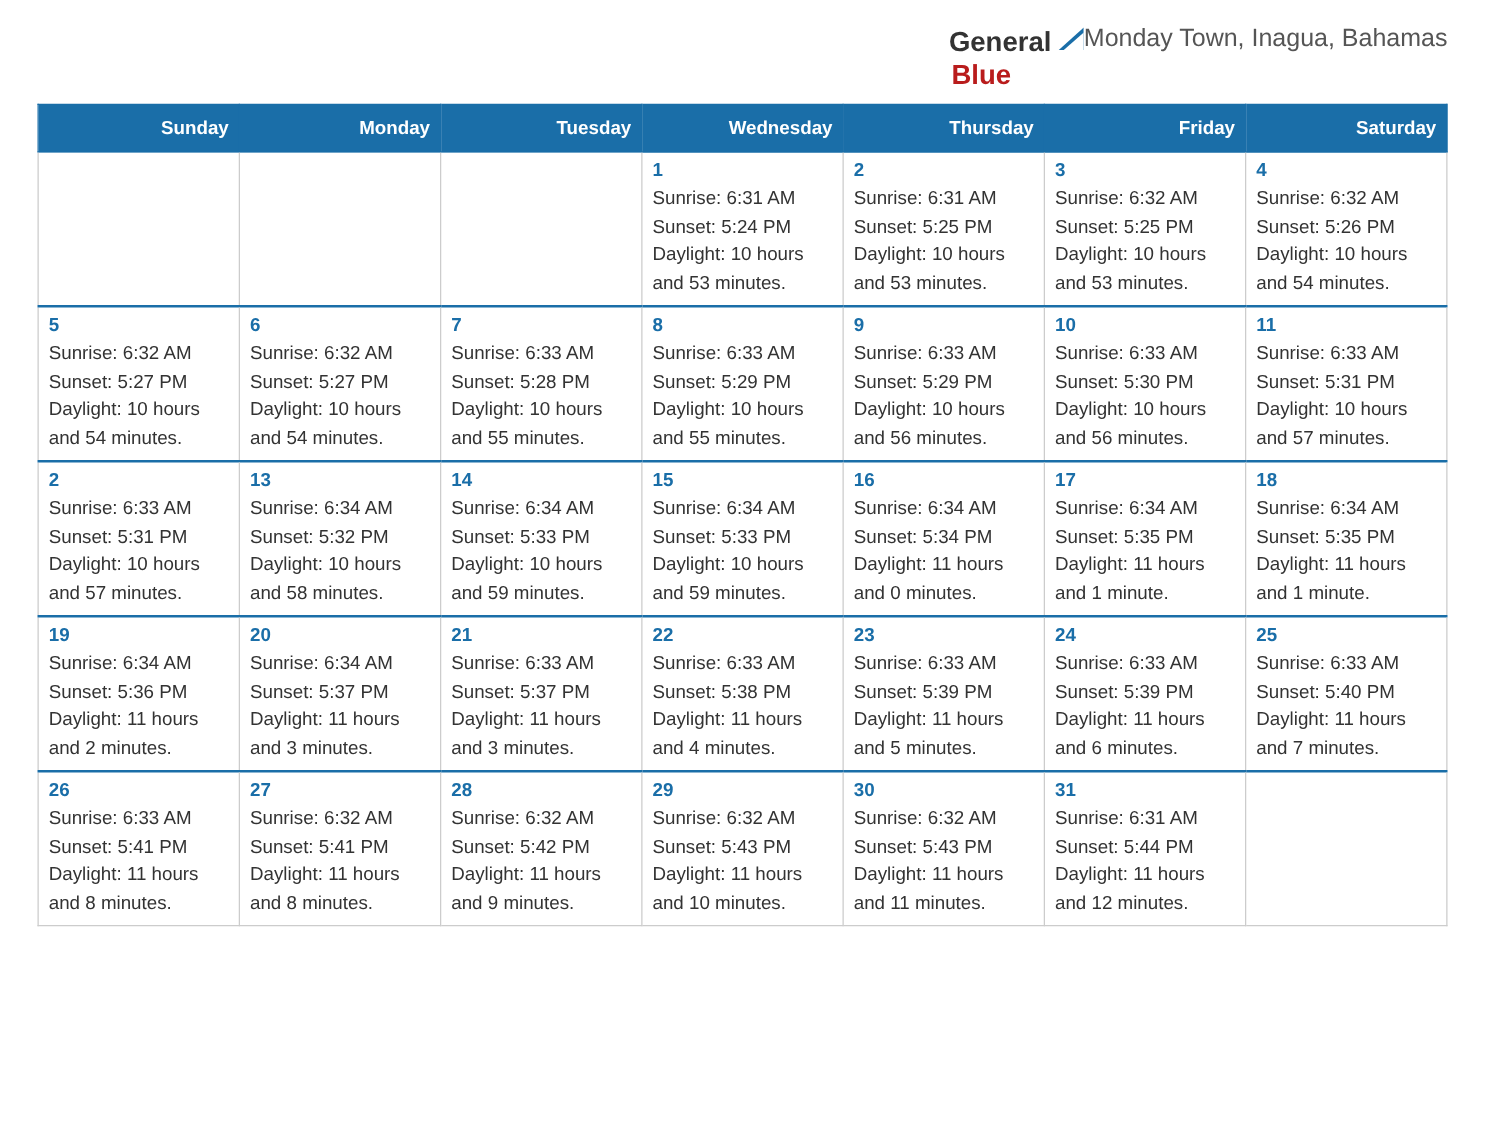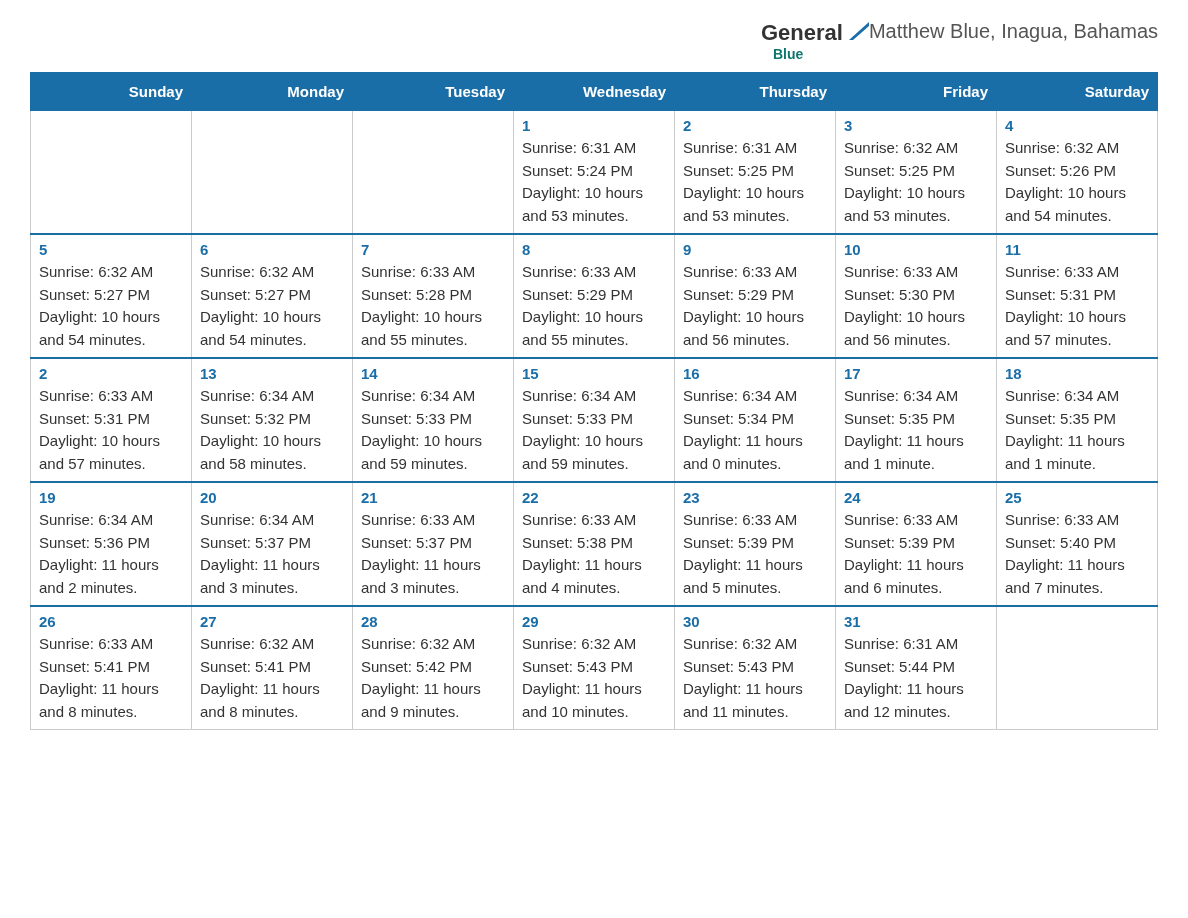--- a/index.html
+++ b/index.html
@@ -87,24 +87,24 @@
   <div class="logo-wrapper">
     <div class="logo-line1">
       <span style="font-size:22px;font-weight:bold;color:#333;">General</span>
       <span style="display:inline-block;margin-left:4px;">
         <svg width="22" height="22" viewBox="0 0 22 22">
           <polygon points="2,20 22,20 22,2" fill="#1a6ea8"></polygon>
           <polygon points="6,20 22,20 22,6" fill="#fff"></polygon>
         </svg>
       </span>
     </div>
-    <span style="font-size:14px;font-weight:bold;color:#0f766e;margin-left:12px;">Blue</span>
+    <span style="font-size:22px;font-weight:bold;color:#b91c1c;margin-left:2px;">Blue</span>
   </div>
   <div class="title-area">
-    <h2>Matthew Blue, Inagua, Bahamas</h2>
+    <h2>Monday Town, Inagua, Bahamas</h2>
   </div>
 </div>
 
 <table class="calendar">
   <thead>
     <tr>
     <th>Sunday</th>
         <th>Monday</th>
         <th>Tuesday</th>
         <th>Wednesday</th>

